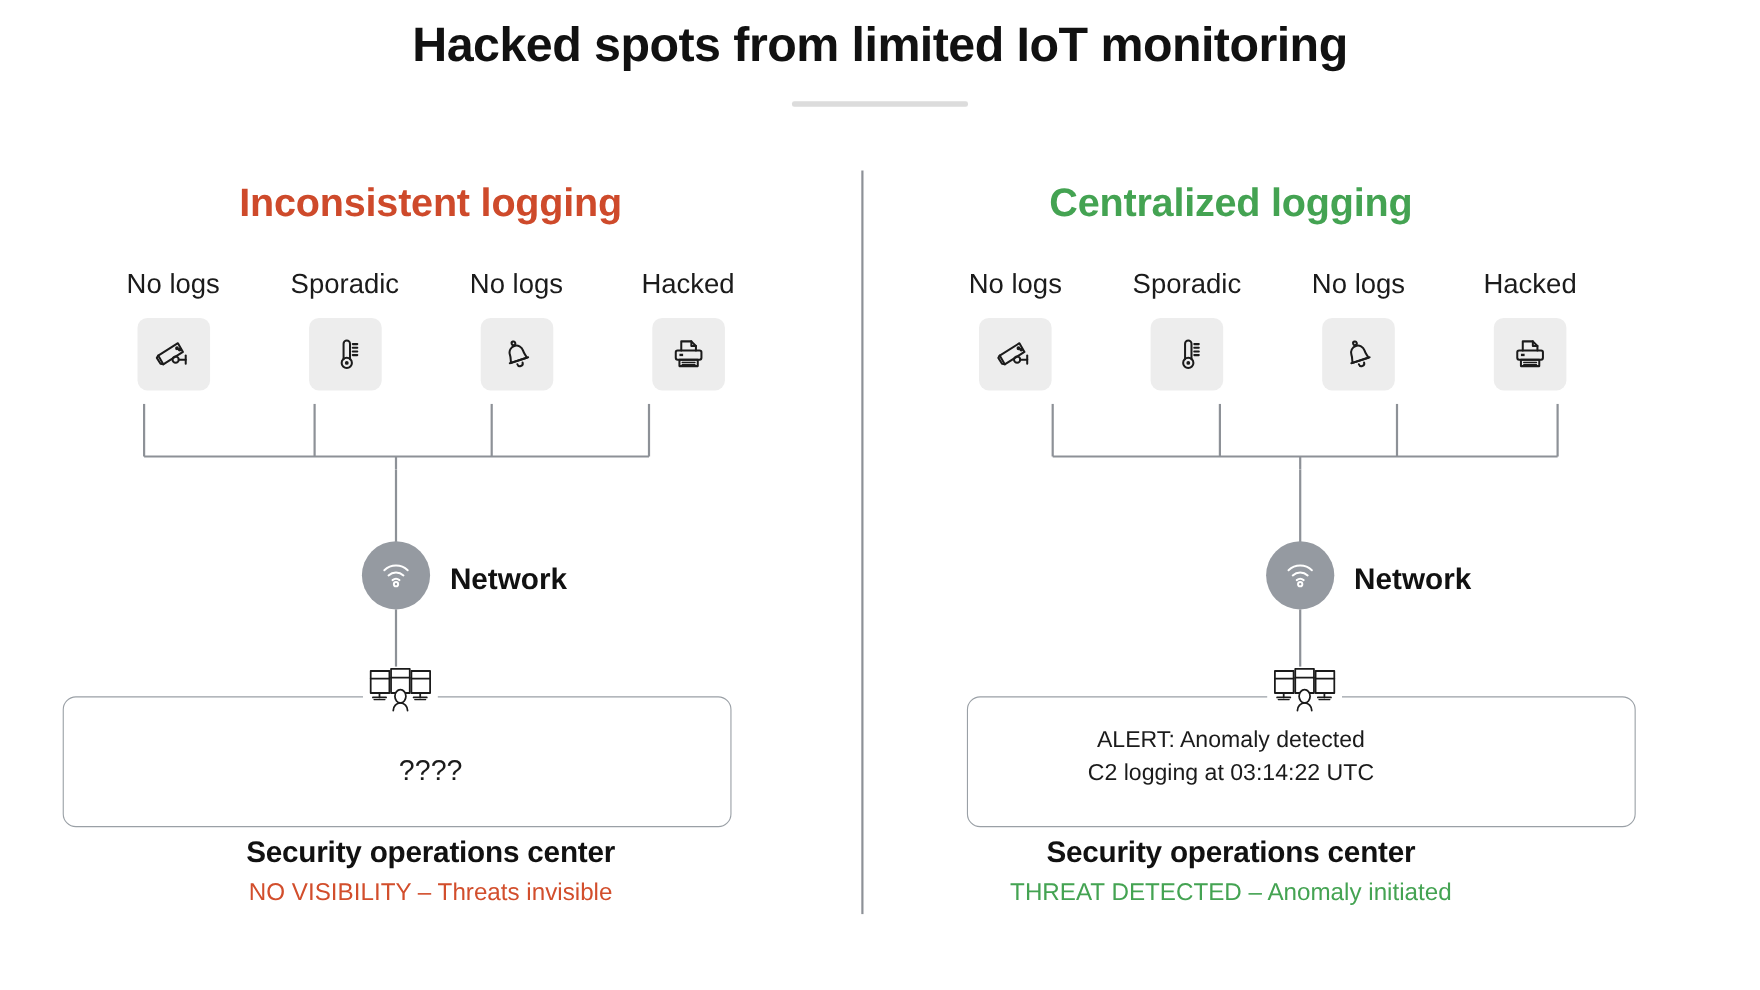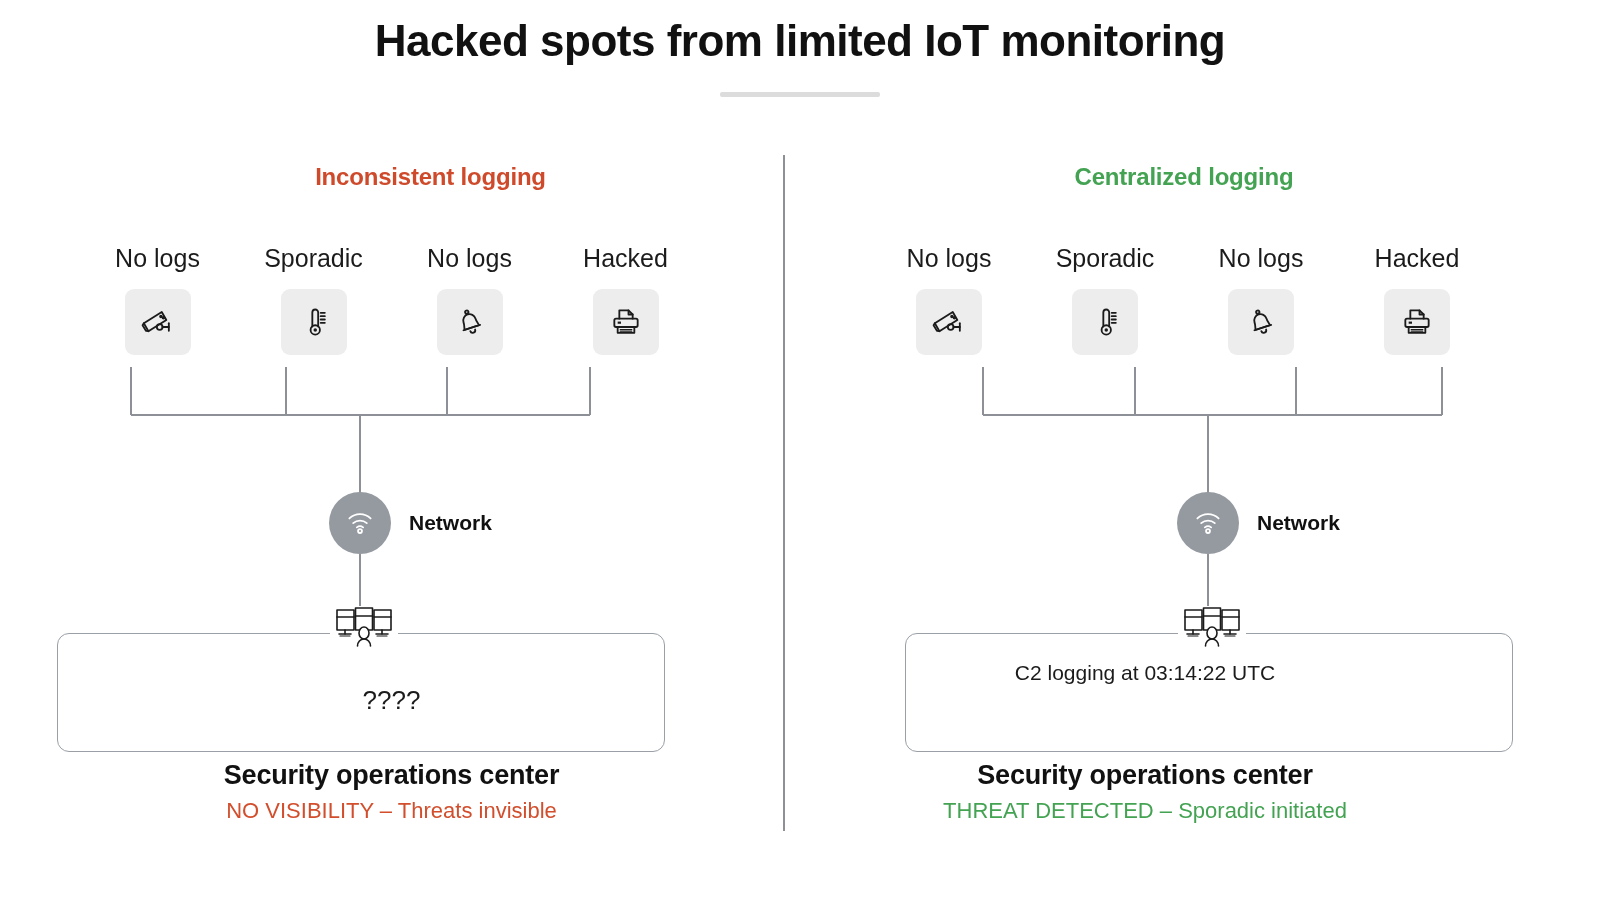--- a/index.html
+++ b/index.html
@@ -51,31 +51,30 @@
   }
 
   
   .panel {
     position: absolute;
     top: 0;
     width: 783px;
     height: 900px;
   }
   .panel-left  { left: 0px; }
-  .panel-right { left: 809px; width: 672px; }
+  .panel-right { left: 783px; width: 672px; }
 
   .panel-heading {
     position: absolute;
     top: 163px;
     width: 100%;
     text-align: center;
-    font-size: 24px;
+    font-size: 36px;
     font-weight: bold;
     letter-spacing: -0.2px;
-    padding-left: 39px;
   }
   .panel-left .panel-heading  { color: #ce4a2b; }
   .panel-right .panel-heading { color: #44a352; }
 
   
   .device-row {
     position: absolute;
     top: 246px;
     left: 0;
     width: 100%;
@@ -133,21 +132,21 @@
     width: 62px;
     height: 62px;
     border-radius: 50%;
     background: #959aa1;
     display: flex;
     align-items: center;
     justify-content: center;
   }
   .network-label {
     position: absolute;
-    font-size: 21px;
+    font-size: 27px;
     font-weight: bold;
     color: #111111;
     white-space: nowrap;
   }
   .network-stem-bottom {
     position: absolute;
     width: 2px;
     background: #8d9197;
   }
 
@@ -457,20 +456,21 @@
       <path d="M5 28 h12 M42 28 h12"></path>
       <path d="M6 30 h10 M43 30 h10" stroke-width="1.1"></path>
       <ellipse cx="30" cy="27" rx="5" ry="6" fill="#ffffff"></ellipse>
       <path d="M23.5 40 a6.5 7 0 0 1 13 0"></path>
     </svg>
   </div>
 
   <div class="soc-box" style="left:96px; top:633px; width:608px; height:119px;"></div>
 
   <div class="soc-box-text" style="top:658px;">
+    <div>ALERT: Anomaly detected</div>
     <div>C2 logging at 03:14:22 UTC</div>
   </div>
 
   <div class="soc-title" style="top:760px;">Security operations center</div>
 
-  <div class="soc-status status-good" style="top:798px;">THREAT DETECTED – Sporadic initiated</div>
+  <div class="soc-status status-good" style="top:798px;">THREAT DETECTED – Anomaly initiated</div>
 
 </div>
 
 </body></html>

